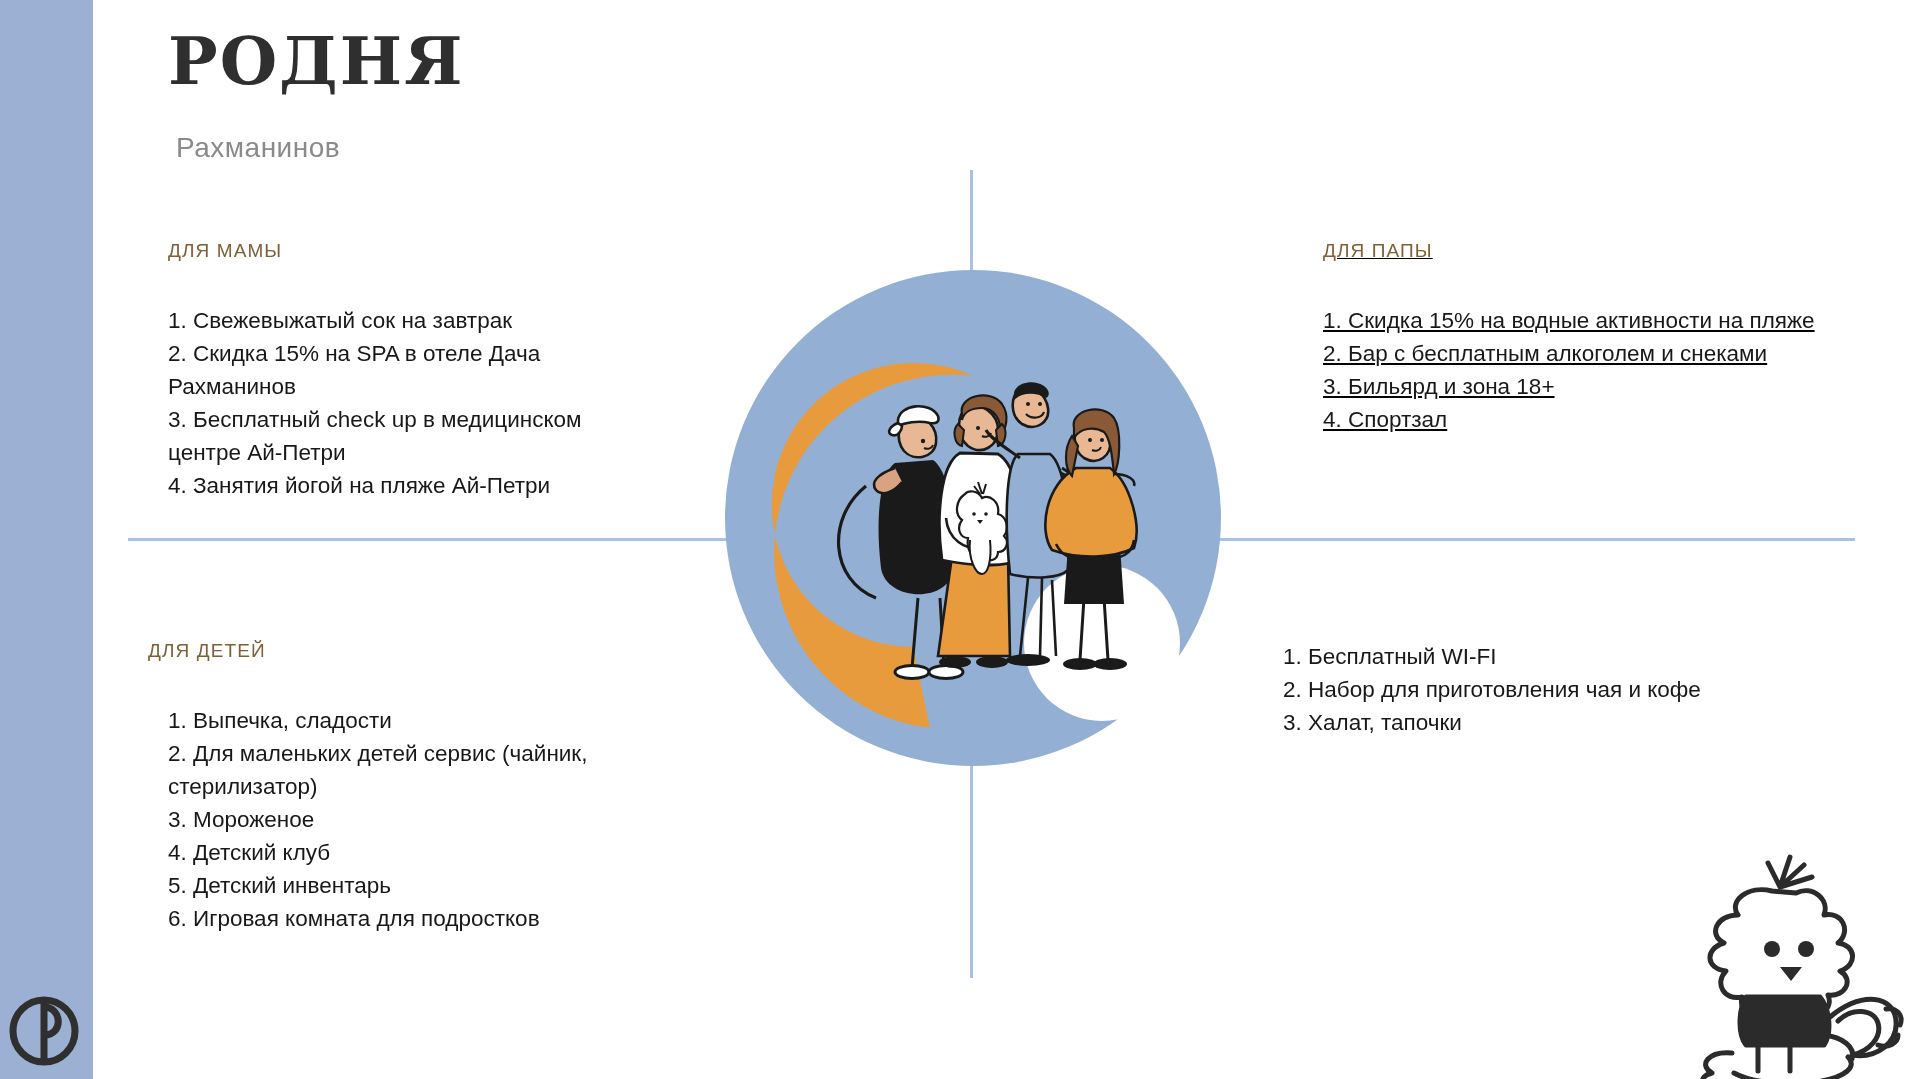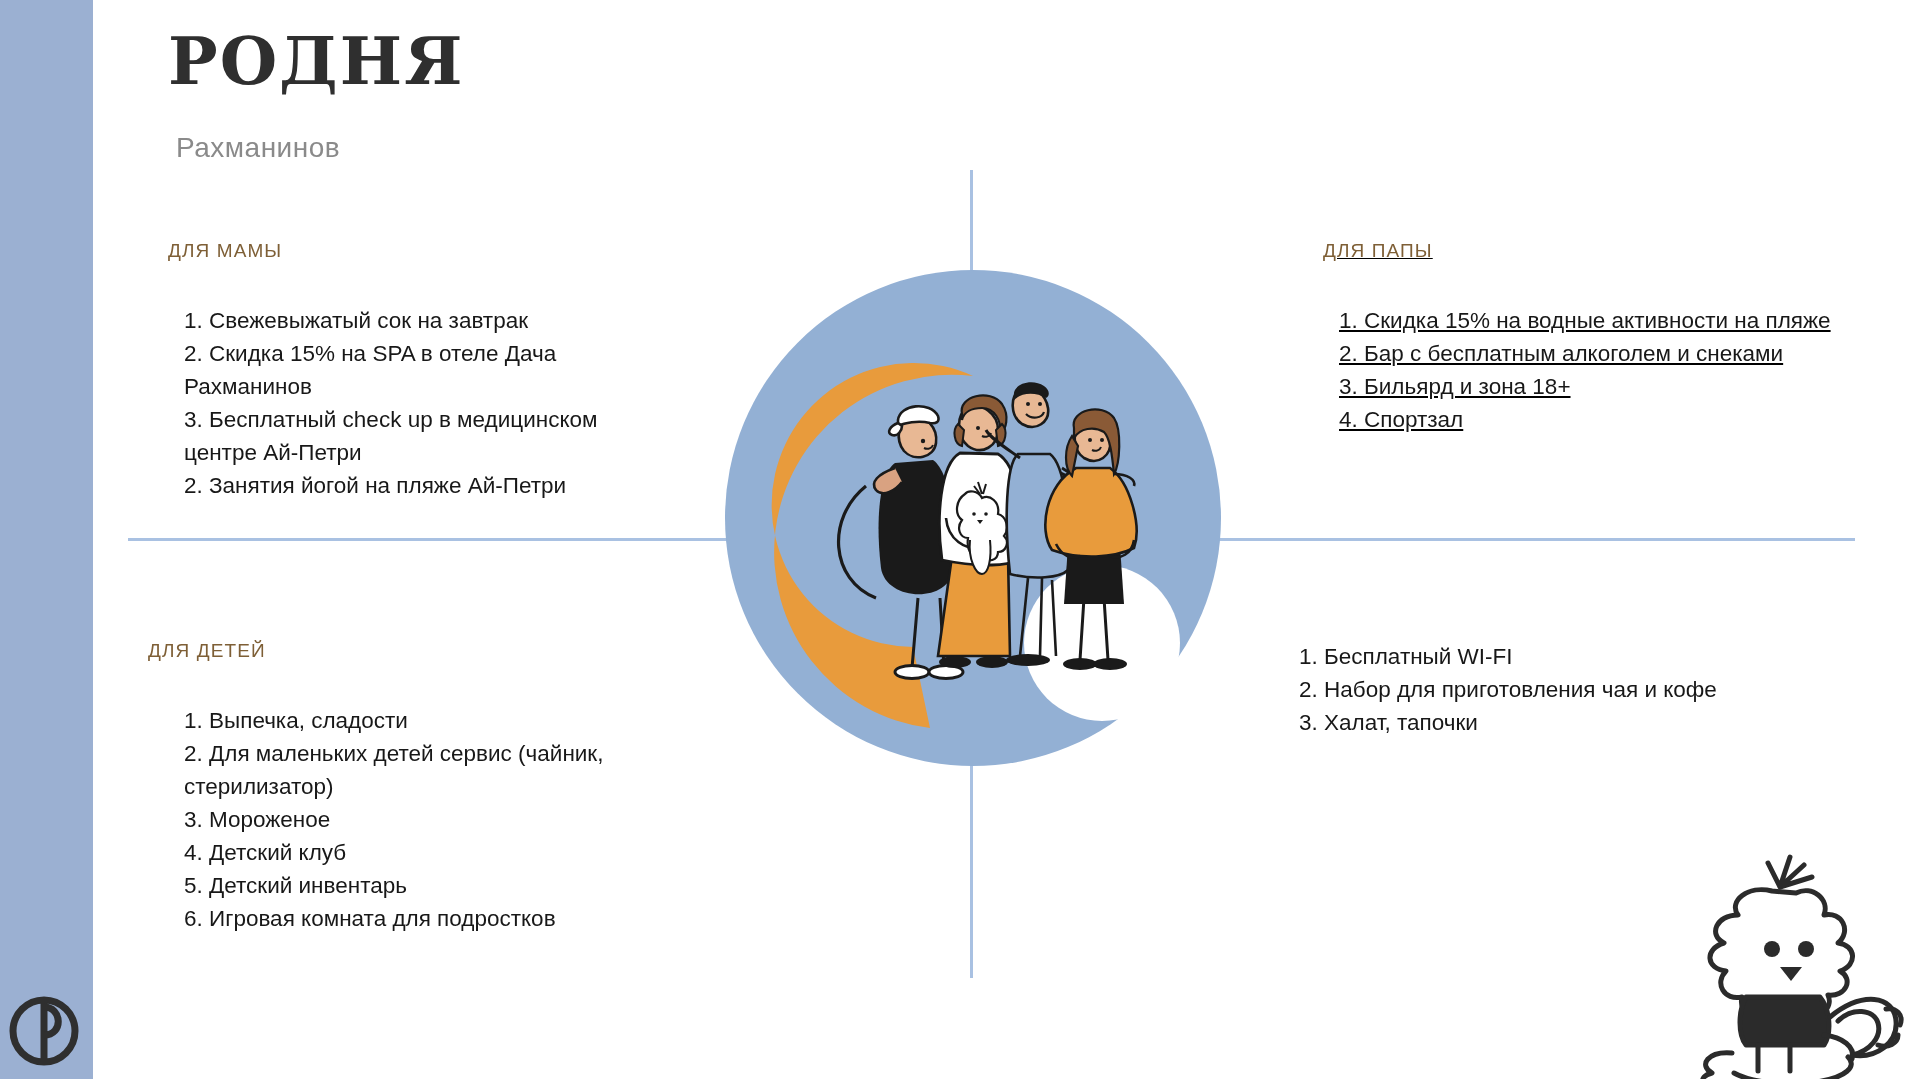--- a/index.html
+++ b/index.html
@@ -87,21 +87,21 @@
     white-space: nowrap;
   }
   .quad-list {
     margin: 0;
     padding: 0;
     list-style: none;
     color: #181818;
     font-size: 22.5px;
     line-height: 33px;
   }
-  .quad-list li { white-space: normal; margin-left: 16px; }
+  .quad-list li { white-space: normal; }
 
   #quad-mom    { left: 168px; top: 240px; width: 430px; }
   #quad-dad    { left: 1323px; top: 240px; width: 600px; text-decoration: underline; }
   #quad-kids   { left: 168px; top: 640px; width: 470px; }
   #quad-family { left: 1283px; top: 640px; width: 600px; }
 
   #quad-kids .quad-heading { margin-left: -20px; }
   #quad-family .quad-heading { margin-left: -10px; }
 
   
@@ -141,21 +141,21 @@
 
 <div class="divider-vertical"></div>
 <div class="divider-horizontal"></div>
 
 <div class="quadrant" id="quad-mom">
   <div class="quad-heading">ДЛЯ МАМЫ</div>
   <ul class="quad-list">
     <li>1. Свежевыжатый сок на завтрак</li>
     <li>2. Скидка 15% на SPA в отеле Дача Рахманинов</li>
     <li>3. Бесплатный check up в медицинском центре Ай-Петри</li>
-    <li>2. Занятия йогой на пляже Ай-Петри</li>
+    <li>4. Занятия йогой на пляже Ай-Петри</li>
   </ul>
 </div>
 
 <div class="quadrant" id="quad-dad">
   <div class="quad-heading">ДЛЯ ПАПЫ</div>
   <ul class="quad-list">
     <li>1. Скидка 15% на водные активности на пляже</li>
     <li>2. Бар с бесплатным алкоголем и снеками</li>
     <li>3. Бильярд и зона 18+</li>
     <li>4. Спортзал</li>

